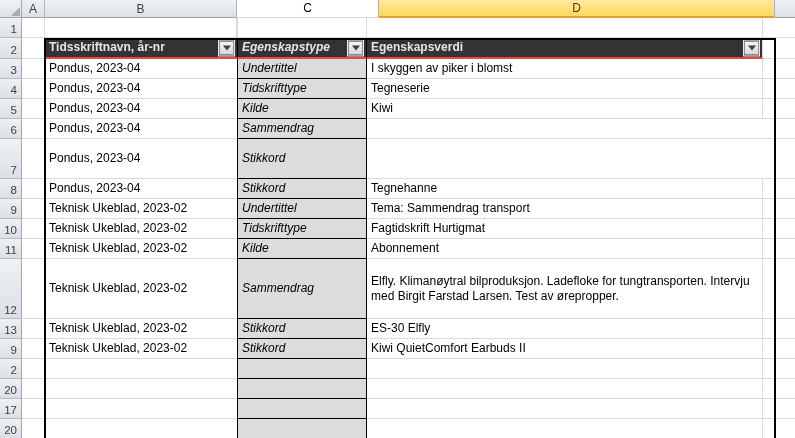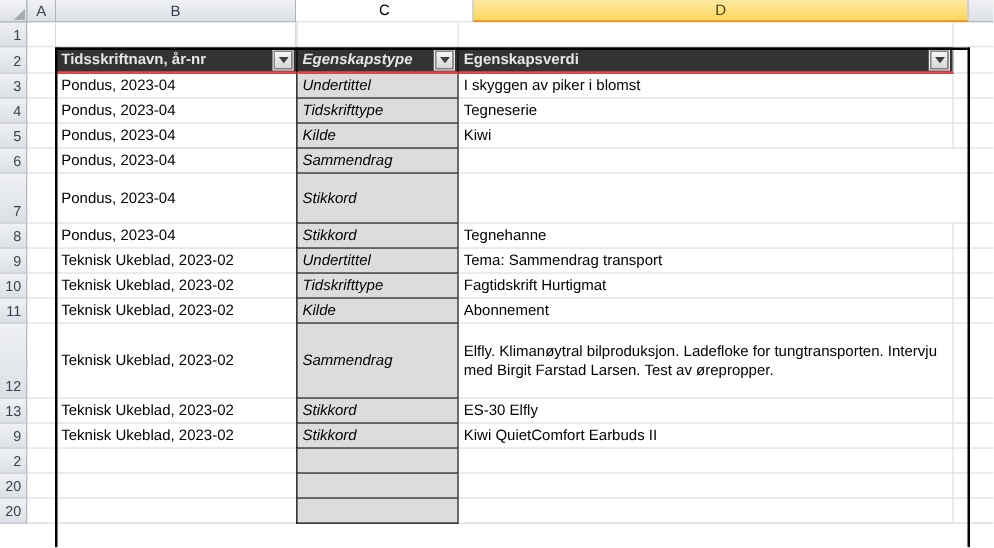--- a/index.html
+++ b/index.html
@@ -225,20 +225,28 @@
   </div>
   <div class="row h20">
     <div class="rh">20</div>
     <div class="c ca"></div>
     <div class="c cb"></div>
     <div class="c cc"></div>
     <div class="c cd"></div>
     <div class="c ce"></div>
   </div>
   <div class="row h20">
+    <div class="rh">17</div>
+    <div class="c ca"></div>
+    <div class="c cb"></div>
+    <div class="c cc"></div>
+    <div class="c cd"></div>
+    <div class="c ce"></div>
+  </div>
+  <div class="row h20">
     <div class="rh">20</div>
     <div class="c ca"></div>
     <div class="c cb"></div>
     <div class="c cc"></div>
     <div class="c cd"></div>
     <div class="c ce"></div>
   </div>
 
   <div class="ov" id="ov-left"></div>
   <div class="ov" id="ov-right"></div>

